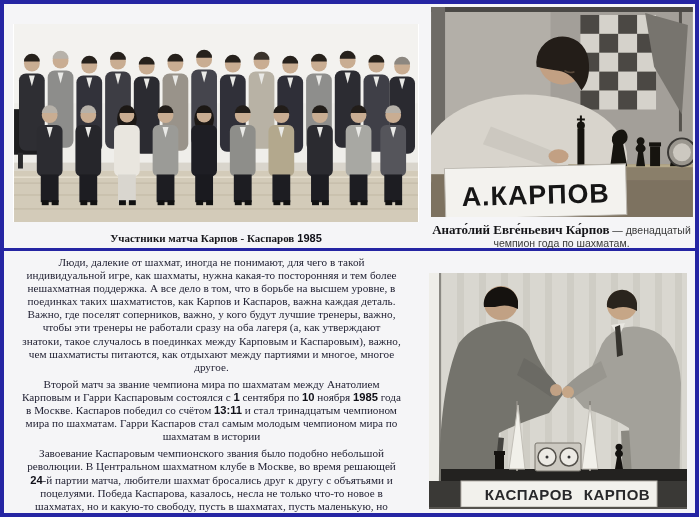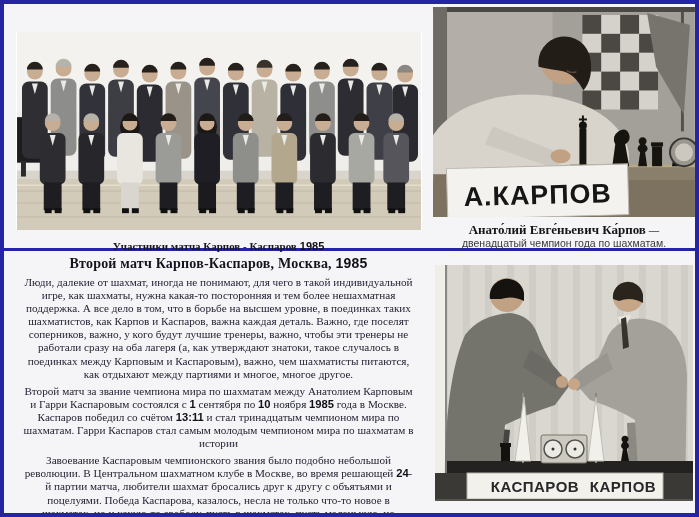--- a/index.html
+++ b/index.html
@@ -34,21 +34,21 @@
   .plate-text{font-family:"Liberation Sans","DejaVu Sans",sans-serif;font-weight:700;font-size:27px;letter-spacing:1px;fill:#161616;}
   .panel-text{font-family:"Liberation Sans","DejaVu Sans",sans-serif;font-weight:700;font-size:15px;letter-spacing:.5px;fill:#28282a;}
 </style>
 </head>
 <body>
 
 <div class="page">
 
   <div class="top">
 
-    <figure class="cell-a" style="margin:8px">
+    <figure class="cell-a" style="margin:0">
       <svg class="photo-a" viewBox="0 0 408 200" aria-hidden="true">
         <rect x="0" y="0" width="408" height="200" fill="#efeeea"></rect>
         <rect x="0" y="0" width="408" height="80" fill="#f3f2ef"></rect>
         <rect x="0" y="140" width="408" height="8" fill="#d9d5cc"></rect>
         <rect x="0" y="86" width="30" height="46" fill="#1d1d1f"></rect>
         <rect x="4" y="130" width="5" height="16" fill="#2a2a2c"></rect>
         <g id="crowd">
             <rect x="5" y="50" width="26" height="78" rx="7" fill="#2e2e33"></rect>
             <polygon points="15,52 21,52 18,63" fill="#e9e9e6"></polygon>
             <circle cx="18" cy="40" r="8" fill="#c9ad92"></circle>
@@ -259,29 +259,26 @@
         <b>Анато́лий Евге́ньевич Ка́рпов</b><span class="cap-sans"> — двенадцатый чемпион года по шахматам.</span>
       </figcaption>
     </figure>
   </div>
 
   <div class="divider"></div>
 
   <div class="bottom">
 
     <div class="article">
-      <h1>
-        <span>Второй матч Карпов-Каспаров, Москва, </span><span class="num">1985</span>
-      </h1>
       <p class="body-p"><span>Люди, далекие от шахмат, иногда не понимают, для чего в такой индивидуальной игре, как шахматы, нужна какая-то посторонняя и тем более нешахматная поддержка. А все дело в том, что в борьбе на высшем уровне, в поединках таких шахматистов, как Карпов и Каспаров, важна каждая деталь. Важно, где поселят соперников, важно, у кого будут лучшие тренеры, важно, чтобы эти тренеры не работали сразу на оба лагеря (а, как утверждают знатоки, такое случалось в поединках между Карповым и Каспаровым), важно, чем шахматисты питаются, как отдыхают между партиями и многое, многое другое.</span></p>
       <p class="body-p"><span>Второй матч за звание чемпиона мира по шахматам между Анатолием Карповым и Гарри Каспаровым состоялся с </span><span class="num">1</span><span> сентября по </span><span class="num">10</span><span> ноября </span><span class="num">1985</span><span> года в Москве. Каспаров победил со счётом </span><span class="num">13:11</span><span> и стал тринадцатым чемпионом мира по шахматам. Гарри Каспаров стал самым молодым чемпионом мира по шахматам в истории</span></p>
       <p class="body-p"><span>Завоевание Каспаровым чемпионского звания было подобно небольшой революции. В Центральном шахматном клубе в Москве, во время решающей </span><span class="num">24</span><span>-й партии матча, любители шахмат бросались друг к другу с объятьями и поцелуями. Победа Каспарова, казалось, несла не только что-то новое в шахматах, но и какую-то свободу, пусть в шахматах, пусть маленькую, но свободу!</span></p>
     </div>
 
-    <figure class="cell-c" style="margin:0">
+    <figure class="cell-c" style="margin:8px">
       <svg class="photo-c" viewBox="0 0 258 236" aria-hidden="true">
         <rect x="0" y="0" width="258" height="236" fill="#d9d7d0"></rect>
         <g fill="#ceccc4" opacity="0.85">
           <rect x="6" y="0" width="7" height="205"></rect>
             <rect x="28" y="0" width="7" height="205"></rect>
             <rect x="50" y="0" width="7" height="205"></rect>
           <rect x="72" y="0" width="7" height="205"></rect>
             <rect x="94" y="0" width="7" height="205"></rect>
             <rect x="116" y="0" width="7" height="205"></rect>
           <rect x="138" y="0" width="7" height="205"></rect>

